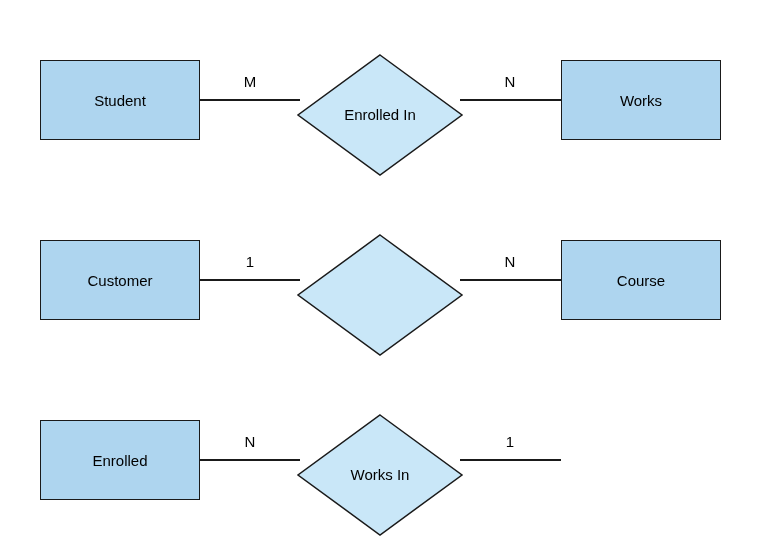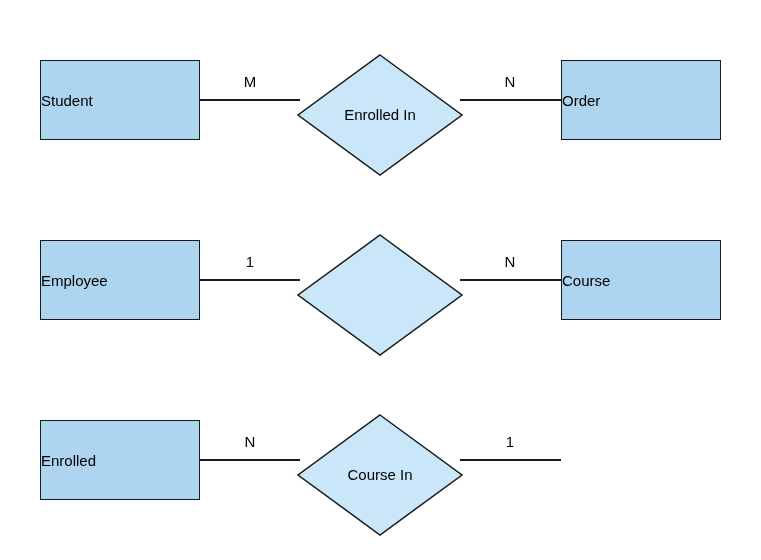--- a/index.html
+++ b/index.html
@@ -32,20 +32,21 @@
   .entity-box {
     position: absolute;
     top: 22px;
     width: 160px;
     height: 80px;
     background: var(--entity-fill);
     border: 1.5px solid var(--stroke);
     box-sizing: border-box;
     display: flex;
     align-items: center;
+    justify-content: center;
     font-size: 15px;
   }
   .entity-left { left: 40px; }
   .entity-right { left: 561px; }
   .connector {
     position: absolute;
     top: 61px;
     height: 1.5px;
     background: var(--stroke);
   }
@@ -99,27 +100,27 @@
     <div class="cardinality cardinality-left">M</div>
     <div class="diamond-wrap">
       <svg width="168" height="124" viewBox="0 0 168 124">
         <polygon class="diamond-shape" points="84,2 166,62 84,122 2,62"></polygon>
       </svg>
       <div class="diamond-label">Enrolled In</div>
     </div>
     <div class="cardinality cardinality-right">N</div>
     <div class="connector connector-right"></div>
     <div class="entity-box entity-right">
-      <span>Order</span>
+      <span>Works</span>
     </div>
   </div>
 
   <div class="row row-1">
     <div class="entity-box entity-left">
-      <span>Employee</span>
+      <span>Customer</span>
     </div>
     <div class="connector connector-left"></div>
     <div class="cardinality cardinality-left">1</div>
     <div class="diamond-wrap">
       <svg width="168" height="124" viewBox="0 0 168 124">
         <polygon class="diamond-shape" points="84,2 166,62 84,122 2,62"></polygon>
       </svg>
     </div>
     <div class="cardinality cardinality-right">N</div>
     <div class="connector connector-right"></div>
@@ -131,19 +132,19 @@
   <div class="row row-2">
     <div class="entity-box entity-left">
       <span>Enrolled</span>
     </div>
     <div class="connector connector-left"></div>
     <div class="cardinality cardinality-left">N</div>
     <div class="diamond-wrap">
       <svg width="168" height="124" viewBox="0 0 168 124">
         <polygon class="diamond-shape" points="84,2 166,62 84,122 2,62"></polygon>
       </svg>
-      <div class="diamond-label">Course In</div>
+      <div class="diamond-label">Works In</div>
     </div>
     <div class="cardinality cardinality-right">1</div>
     <div class="connector connector-right"></div>
   </div>
 
 </div>
 
 </body></html>

